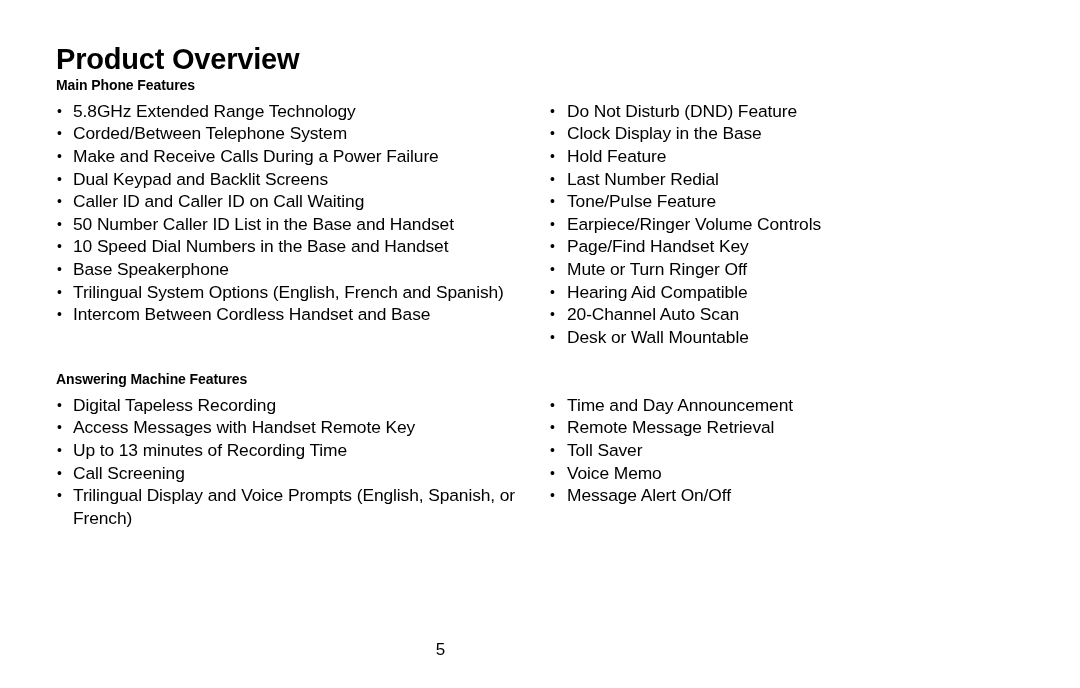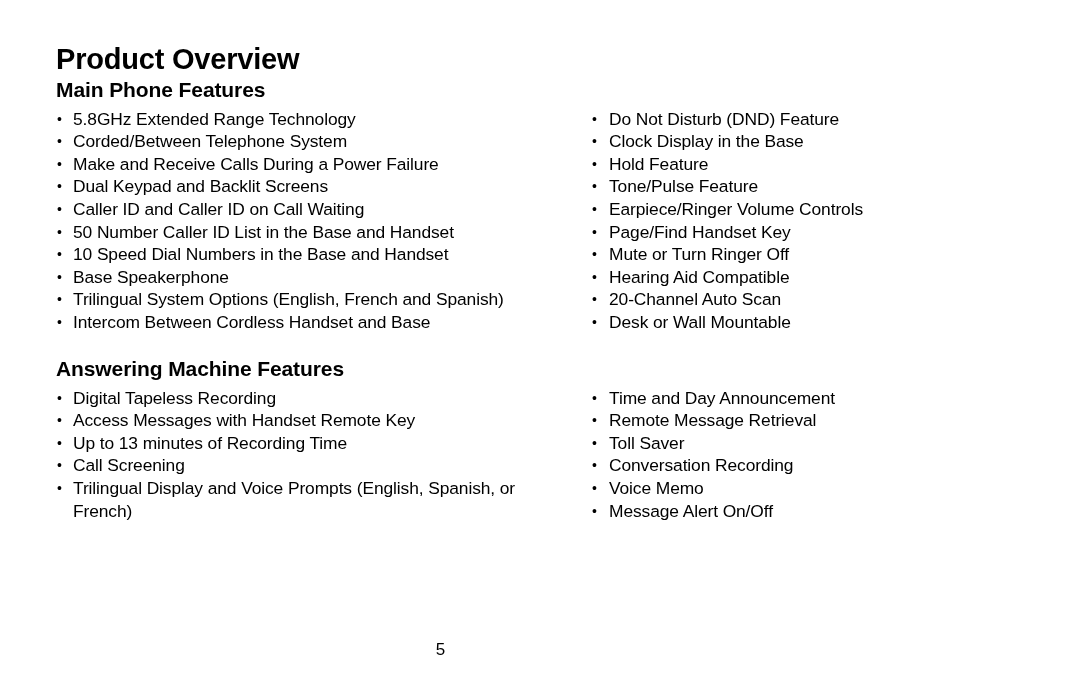--- a/index.html
+++ b/index.html
@@ -24,38 +24,37 @@
     padding: 44px 56px 0 56px;
   }
   .title {
     font-size: 29px;
     font-weight: bold;
     letter-spacing: -0.2px;
     line-height: 1.05;
     margin: 0 0 4px 0;
   }
   .section-heading {
-    font-size: 21px;
+    font-size: 14px;
     font-weight: bold;
     letter-spacing: -0.1px;
     line-height: 1.1;
     margin: 0 0 6px 0;
   }
   .section {
     margin: 0;
   }
   .section--answering {
     margin-top: 24px;
   }
   .columns {
     display: flex;
     flex-direction: row;
     align-items: flex-start;
     width: 100%;
-    gap: 42px;
   }
   .col {
     box-sizing: border-box;
   }
   .col--left {
     width: 493px;
     flex: 0 0 493px;
   }
   .col--right {
     width: 420px;
@@ -119,20 +118,21 @@
           <li>Base Speakerphone</li>
           <li>Trilingual System Options (English, French and Spanish)</li>
           <li>Intercom Between Cordless Handset and Base</li>
         </ul>
       </div>
       <div class="col col--right">
         <ul class="features">
           <li>Do Not Disturb (DND) Feature</li>
           <li>Clock Display in the Base</li>
           <li>Hold Feature</li>
+          <li>Last Number Redial</li>
           <li>Tone/Pulse Feature</li>
           <li>Earpiece/Ringer Volume Controls</li>
           <li>Page/Find Handset Key</li>
           <li>Mute or Turn Ringer Off</li>
           <li>Hearing Aid Compatible</li>
           <li>20-Channel Auto Scan</li>
           <li>Desk or Wall Mountable</li>
         </ul>
       </div>
     </div>
@@ -148,21 +148,20 @@
           <li>Up to 13 minutes of Recording Time</li>
           <li>Call Screening</li>
           <li>Trilingual Display and Voice Prompts (English, Spanish, or French)</li>
         </ul>
       </div>
       <div class="col col--right">
         <ul class="features">
           <li>Time and Day Announcement</li>
           <li>Remote Message Retrieval</li>
           <li>Toll Saver</li>
-          <li>Conversation Recording</li>
           <li>Voice Memo</li>
           <li>Message Alert On/Off</li>
         </ul>
       </div>
     </div>
   </div>
 
   <div class="page-number">5</div>
 
 </div>

